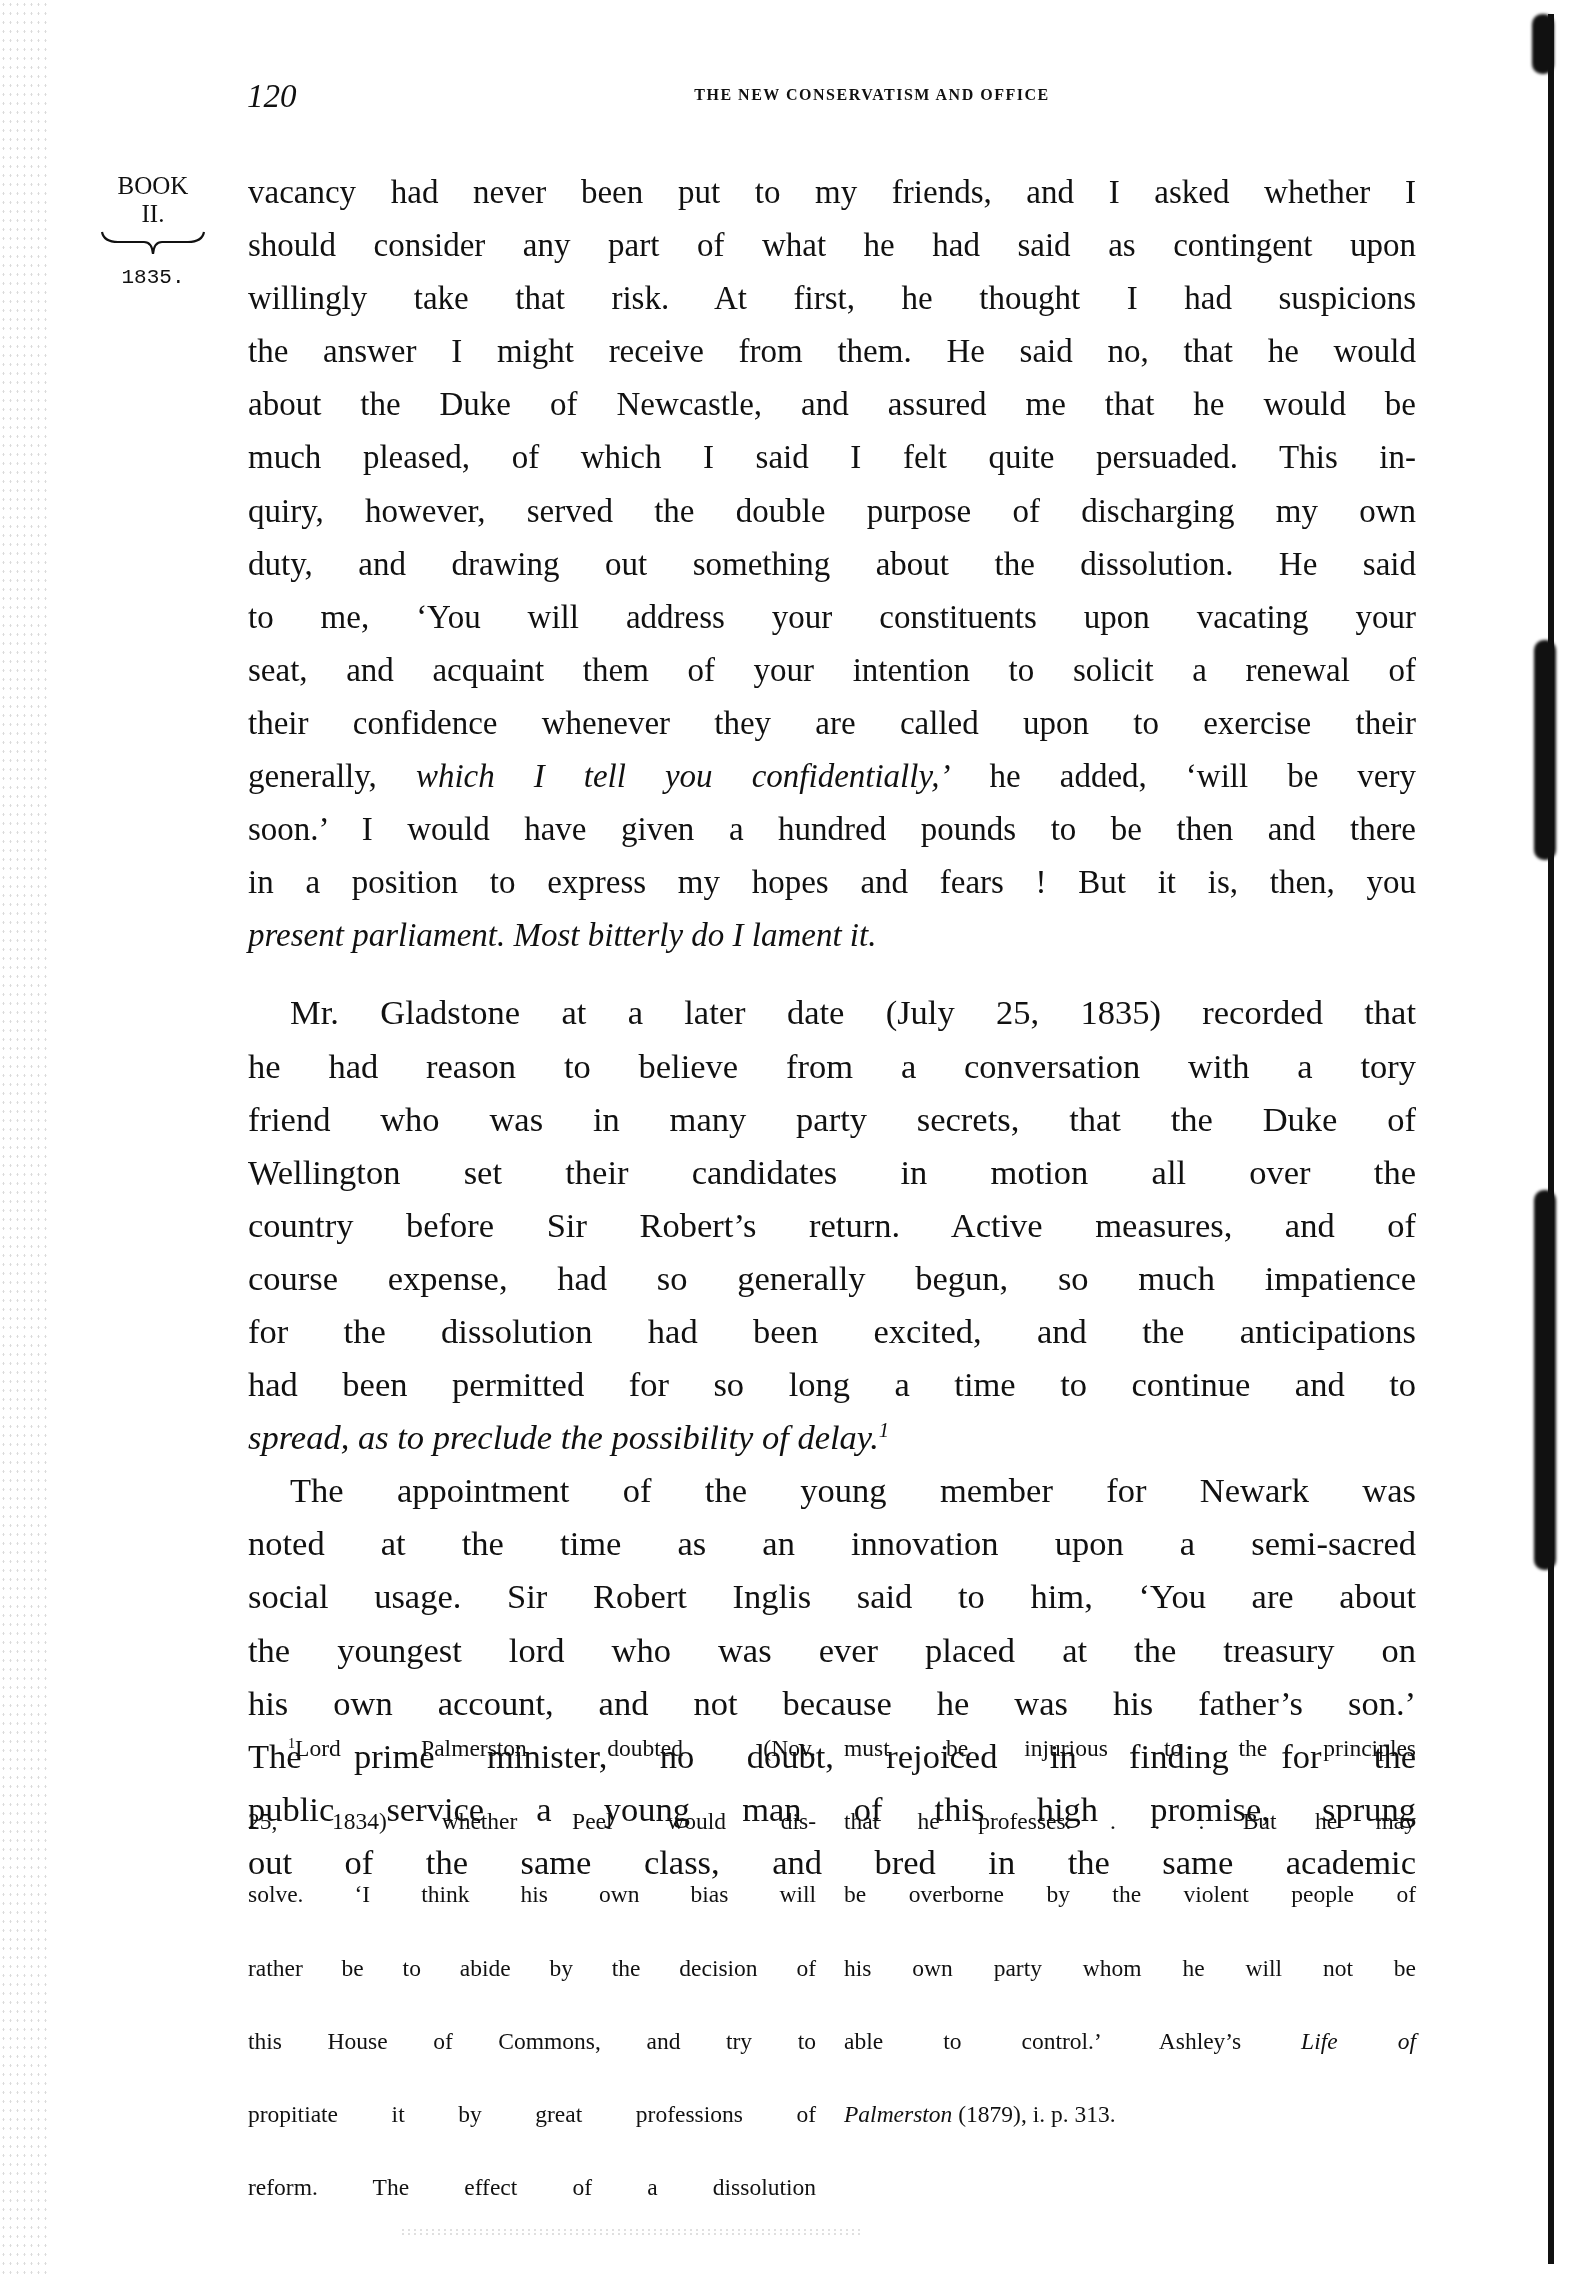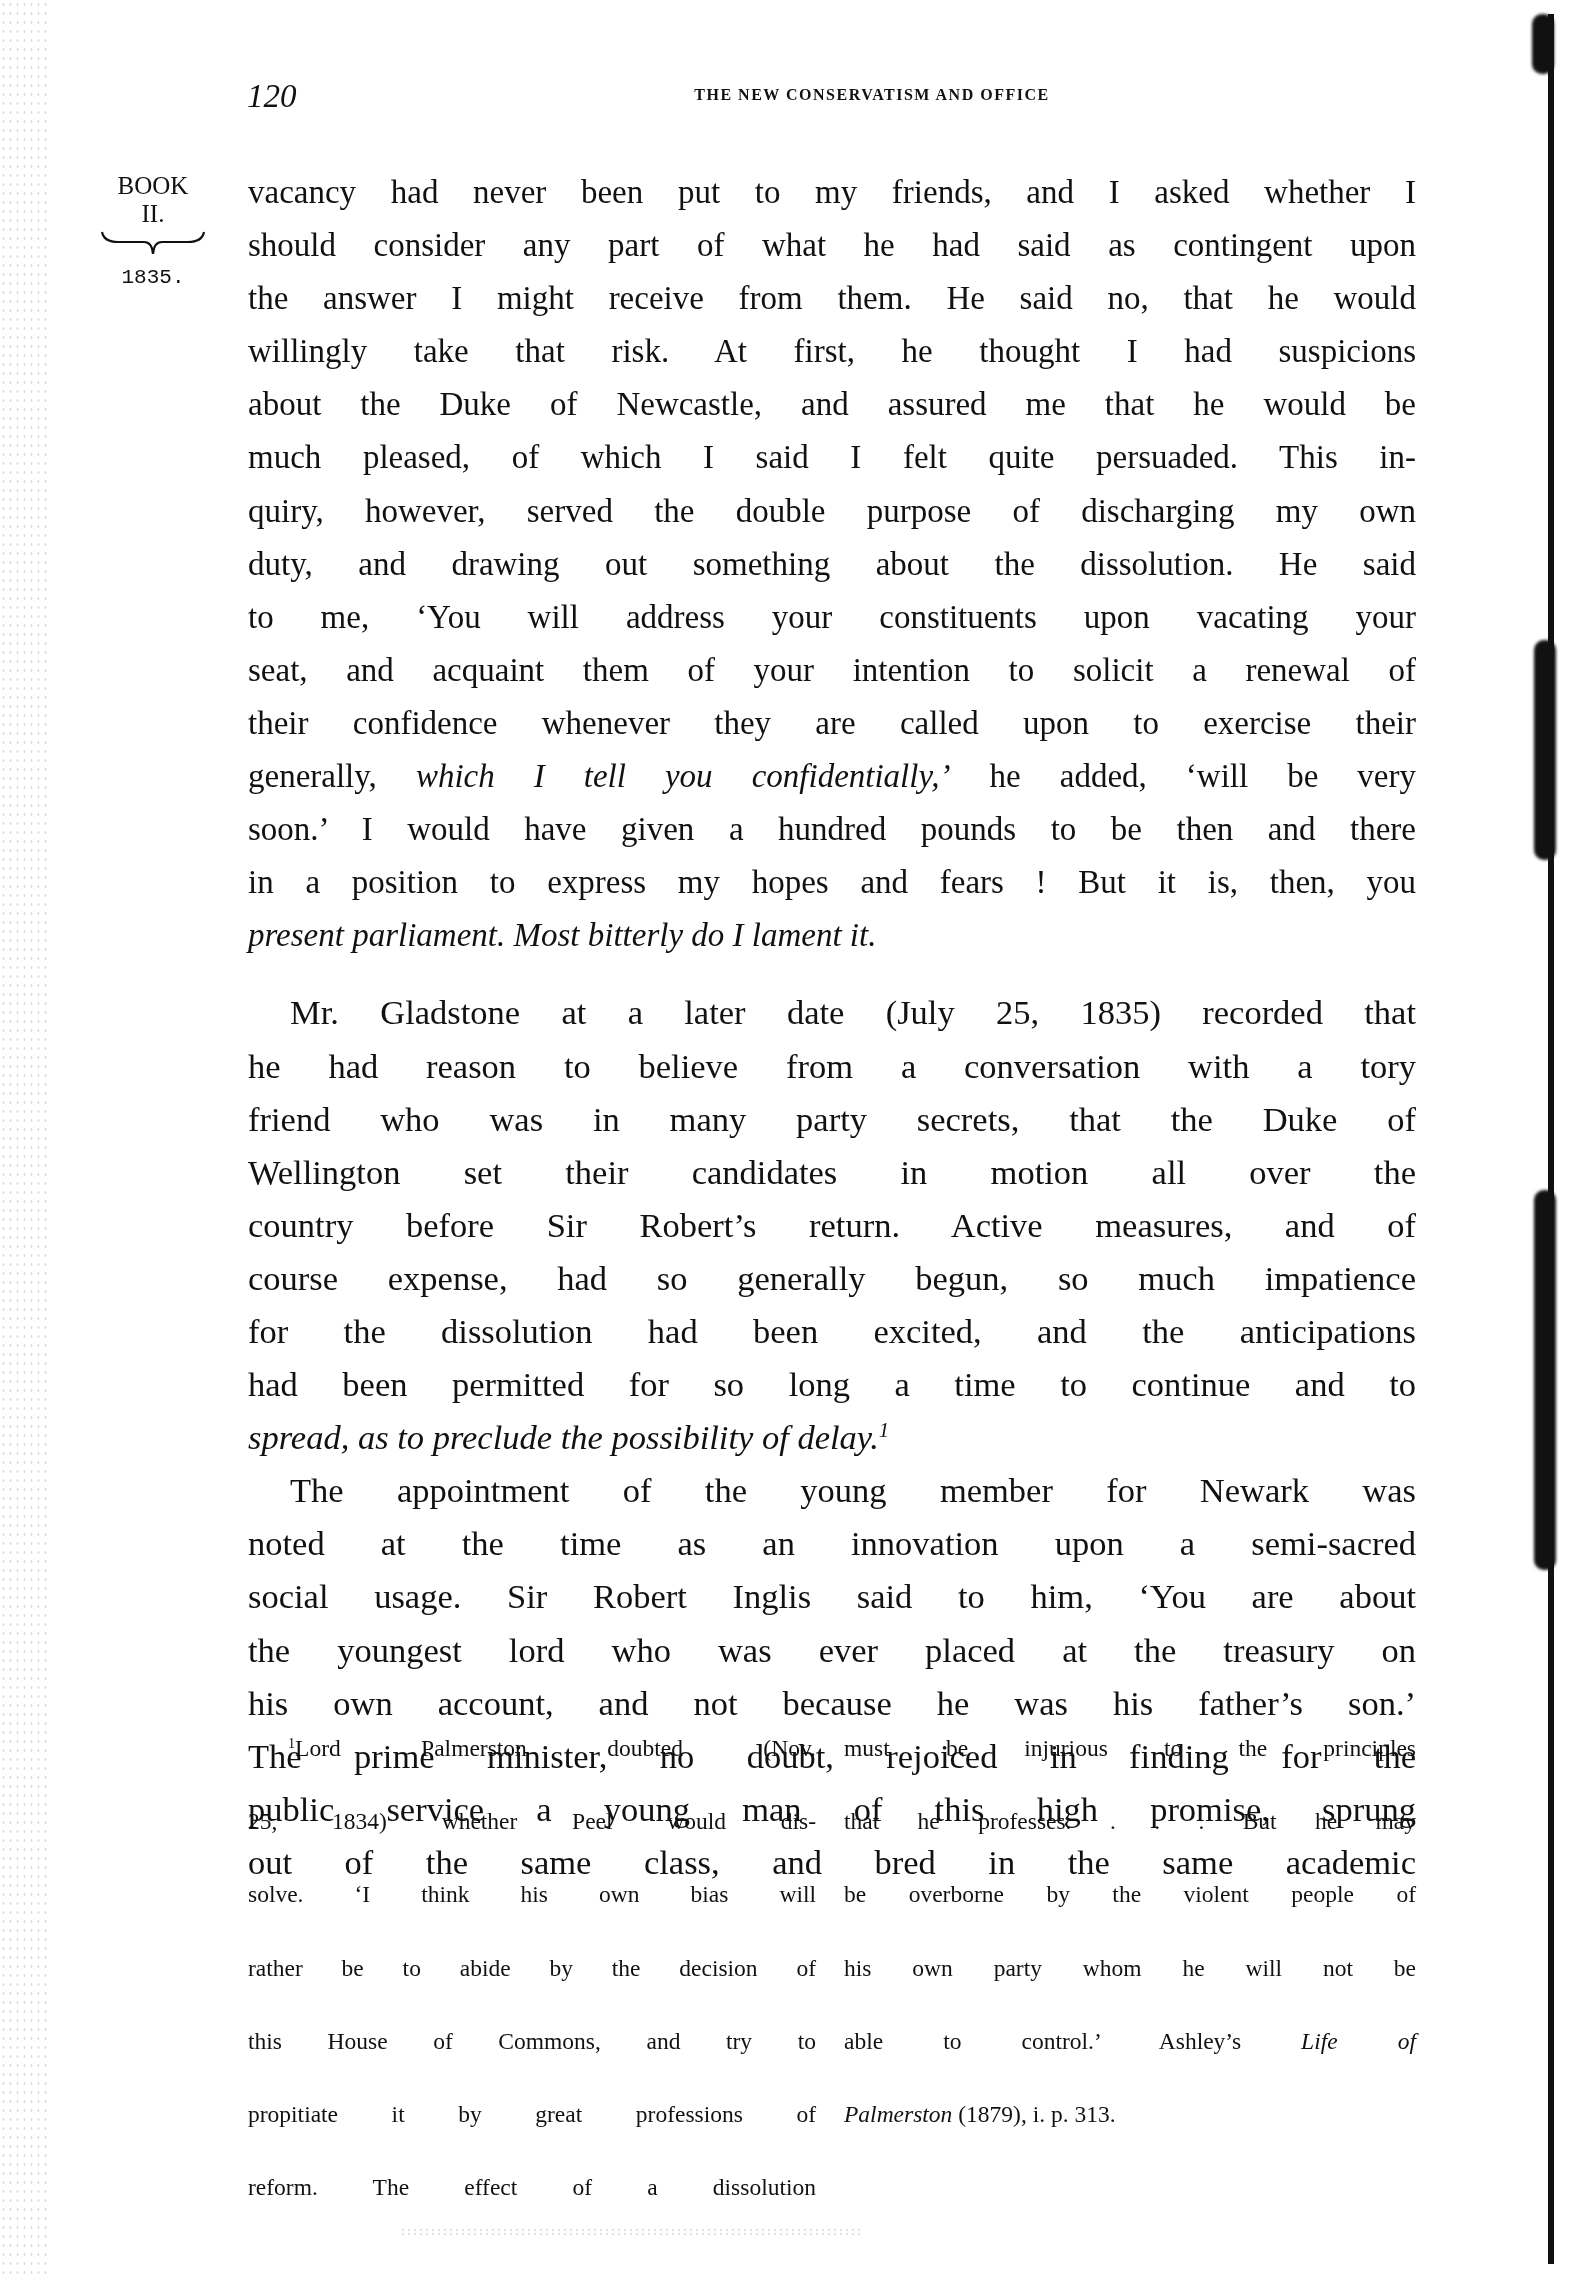--- a/index.html
+++ b/index.html
@@ -62,22 +62,22 @@
   <svg class="brace" width="110" height="34" viewBox="0 0 110 34">
     <path d="M4 4 Q6 14 20 14 L46 14 Q54 14 55 26 Q56 14 64 14 L90 14 Q104 14 106 4" fill="none" stroke="#111" stroke-width="2.2"></path>
   </svg>
   <div class="year">1835.</div>
 </div>
 
 <div class="body-text">
   <div class="quote-block">
     <span class="line">vacancy had never been put to my friends, and I asked whether I</span>
     <span class="line">should consider any part of what he had said as contingent upon</span>
+    <span class="line">willingly take that risk.  At first, he thought I had suspicions</span>
     <span class="line">the answer I might receive from them.  He said no, that he would</span>
-    <span class="line">willingly take that risk.  At first, he thought I had suspicions</span>
     <span class="line">about the Duke of Newcastle, and assured me that he would be</span>
     <span class="line">much pleased, of which I said I felt quite persuaded.  This in-</span>
     <span class="line">quiry, however, served the double purpose of discharging my own</span>
     <span class="line">duty, and drawing out something about the dissolution.  He said</span>
     <span class="line">to me, ‘You will address your constituents upon vacating your</span>
     <span class="line">seat, and acquaint them of your intention to solicit a renewal of</span>
     <span class="line">their confidence whenever they are called upon to exercise their</span>
     <span class="line"><span>generally, </span><i>which I tell you confidentially,’</i><span> he added, ‘will be very</span></span>
     <span class="line">soon.’  I would have given a hundred pounds to be then and there</span>
     <span class="line">in a position to express my hopes and fears !  But it is, then, you</span>

